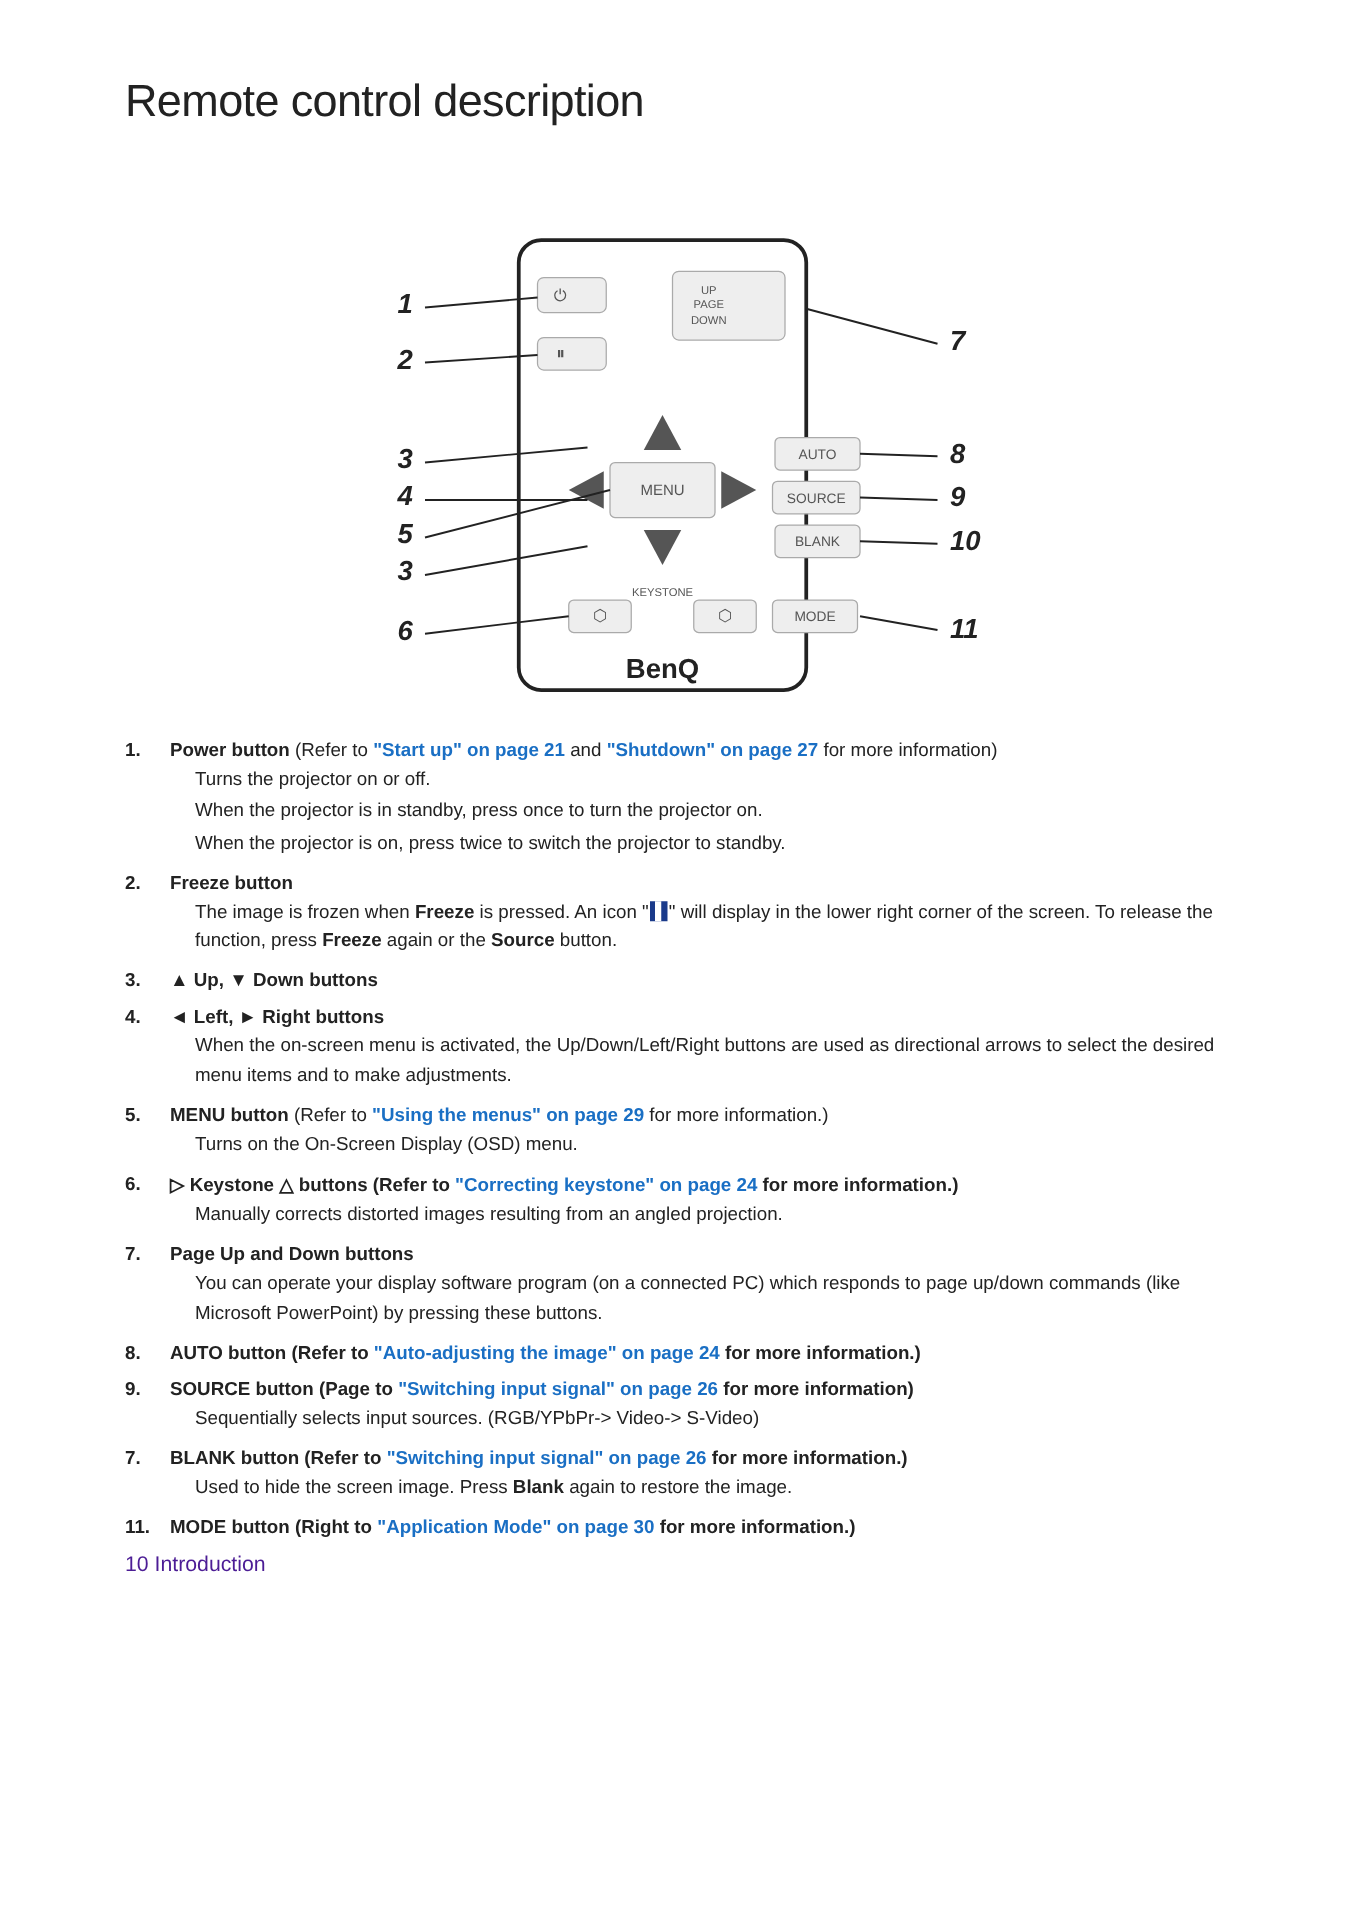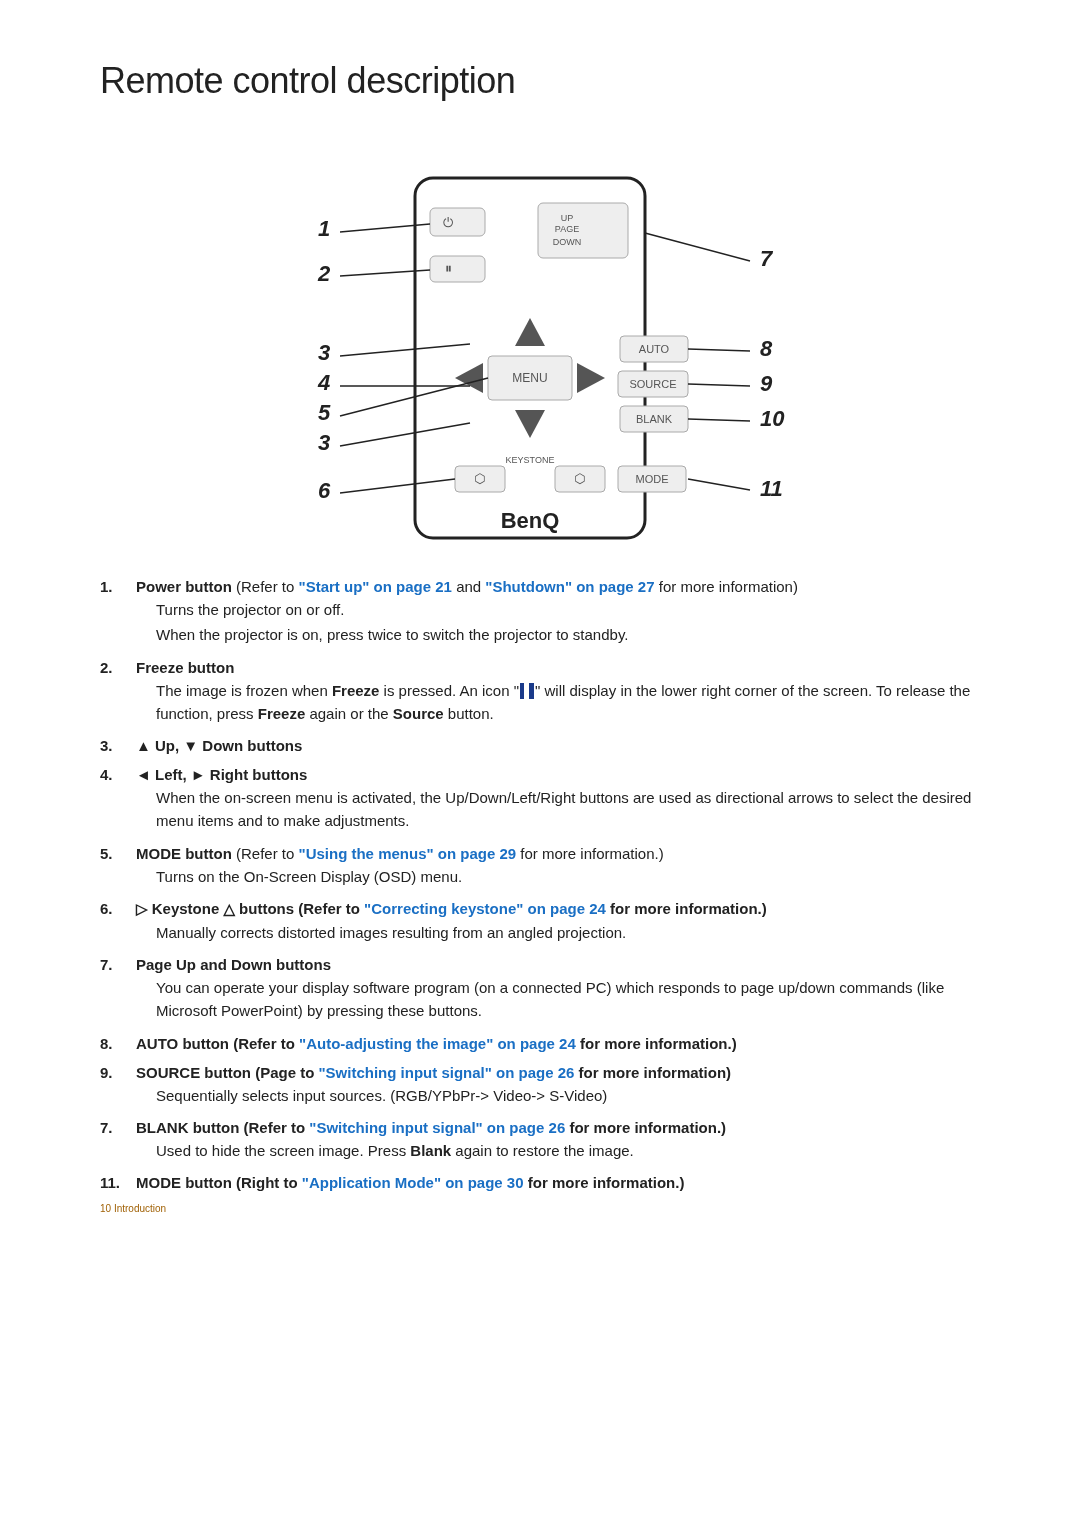--- a/index.html
+++ b/index.html
@@ -8,21 +8,21 @@
       font-family: Arial, sans-serif;
       font-size: 15px;
       color: #222;
       width: 1080px;
       min-height: 1529px;
       padding: 60px 80px 60px 100px;
     }
     h1 {
       font-size: 36px;
       font-weight: normal;
-      margin-bottom: 26px;
+      margin-bottom: 40px;
       letter-spacing: -0.5px;
     }
     .diagram-area {
       display: flex;
       justify-content: center;
       margin-bottom: 30px;
       position: relative;
     }
     .remote-wrapper {
       position: relative;
@@ -50,22 +50,22 @@
     }
     .item-body {
       margin-left: 56px;
       line-height: 1.55;
     }
     .item-body p {
       margin-bottom: 2px;
     }
     .bold { font-weight: bold; }
     .footer {
-      font-size: 10px;
-      color: #a16207;
+      font-size: 17px;
+      color: #4c1d95;
     }
     
     .freeze-icon {
       display: inline-block;
       width: 14px;
       height: 16px;
       background: #1a3a8a;
       position: relative;
       top: 3px;
       margin: 0 1px;
@@ -176,20 +176,21 @@
         <span class="bold">Power button</span>
         <span> (Refer to </span>
         <a class="link bold" href="#">"Start up" on page 21</a>
         <span> and </span>
         <a class="link bold" href="#">"Shutdown" on page 27</a>
         <span> for more information)</span>
       </span>
     </div>
     <div class="item-body">
       <p>Turns the projector on or off.</p>
+      <p>When the projector is in standby, press once to turn the projector on.</p>
       <p>When the projector is on, press twice to switch the projector to standby.</p>
     </div>
   </div>
 
   <div class="item">
     <div class="item-header">
       <span class="item-num bold">2.</span>
       <span class="bold">Freeze button</span>
     </div>
     <div class="item-body">
@@ -211,21 +212,21 @@
     </div>
     <div class="item-body">
       <p>When the on-screen menu is activated, the Up/Down/Left/Right buttons are used as directional arrows to select the desired menu items and to make adjustments.</p>
     </div>
   </div>
 
   <div class="item">
     <div class="item-header">
       <span class="item-num bold">5.</span>
       <span>
-        <span class="bold">MODE button</span>
+        <span class="bold">MENU button</span>
         <span> (Refer to </span>
         <a class="link bold" href="#">"Using the menus" on page 29</a>
         <span> for more information.)</span>
       </span>
     </div>
     <div class="item-body">
       <p>Turns on the On-Screen Display (OSD) menu.</p>
     </div>
   </div>
 

